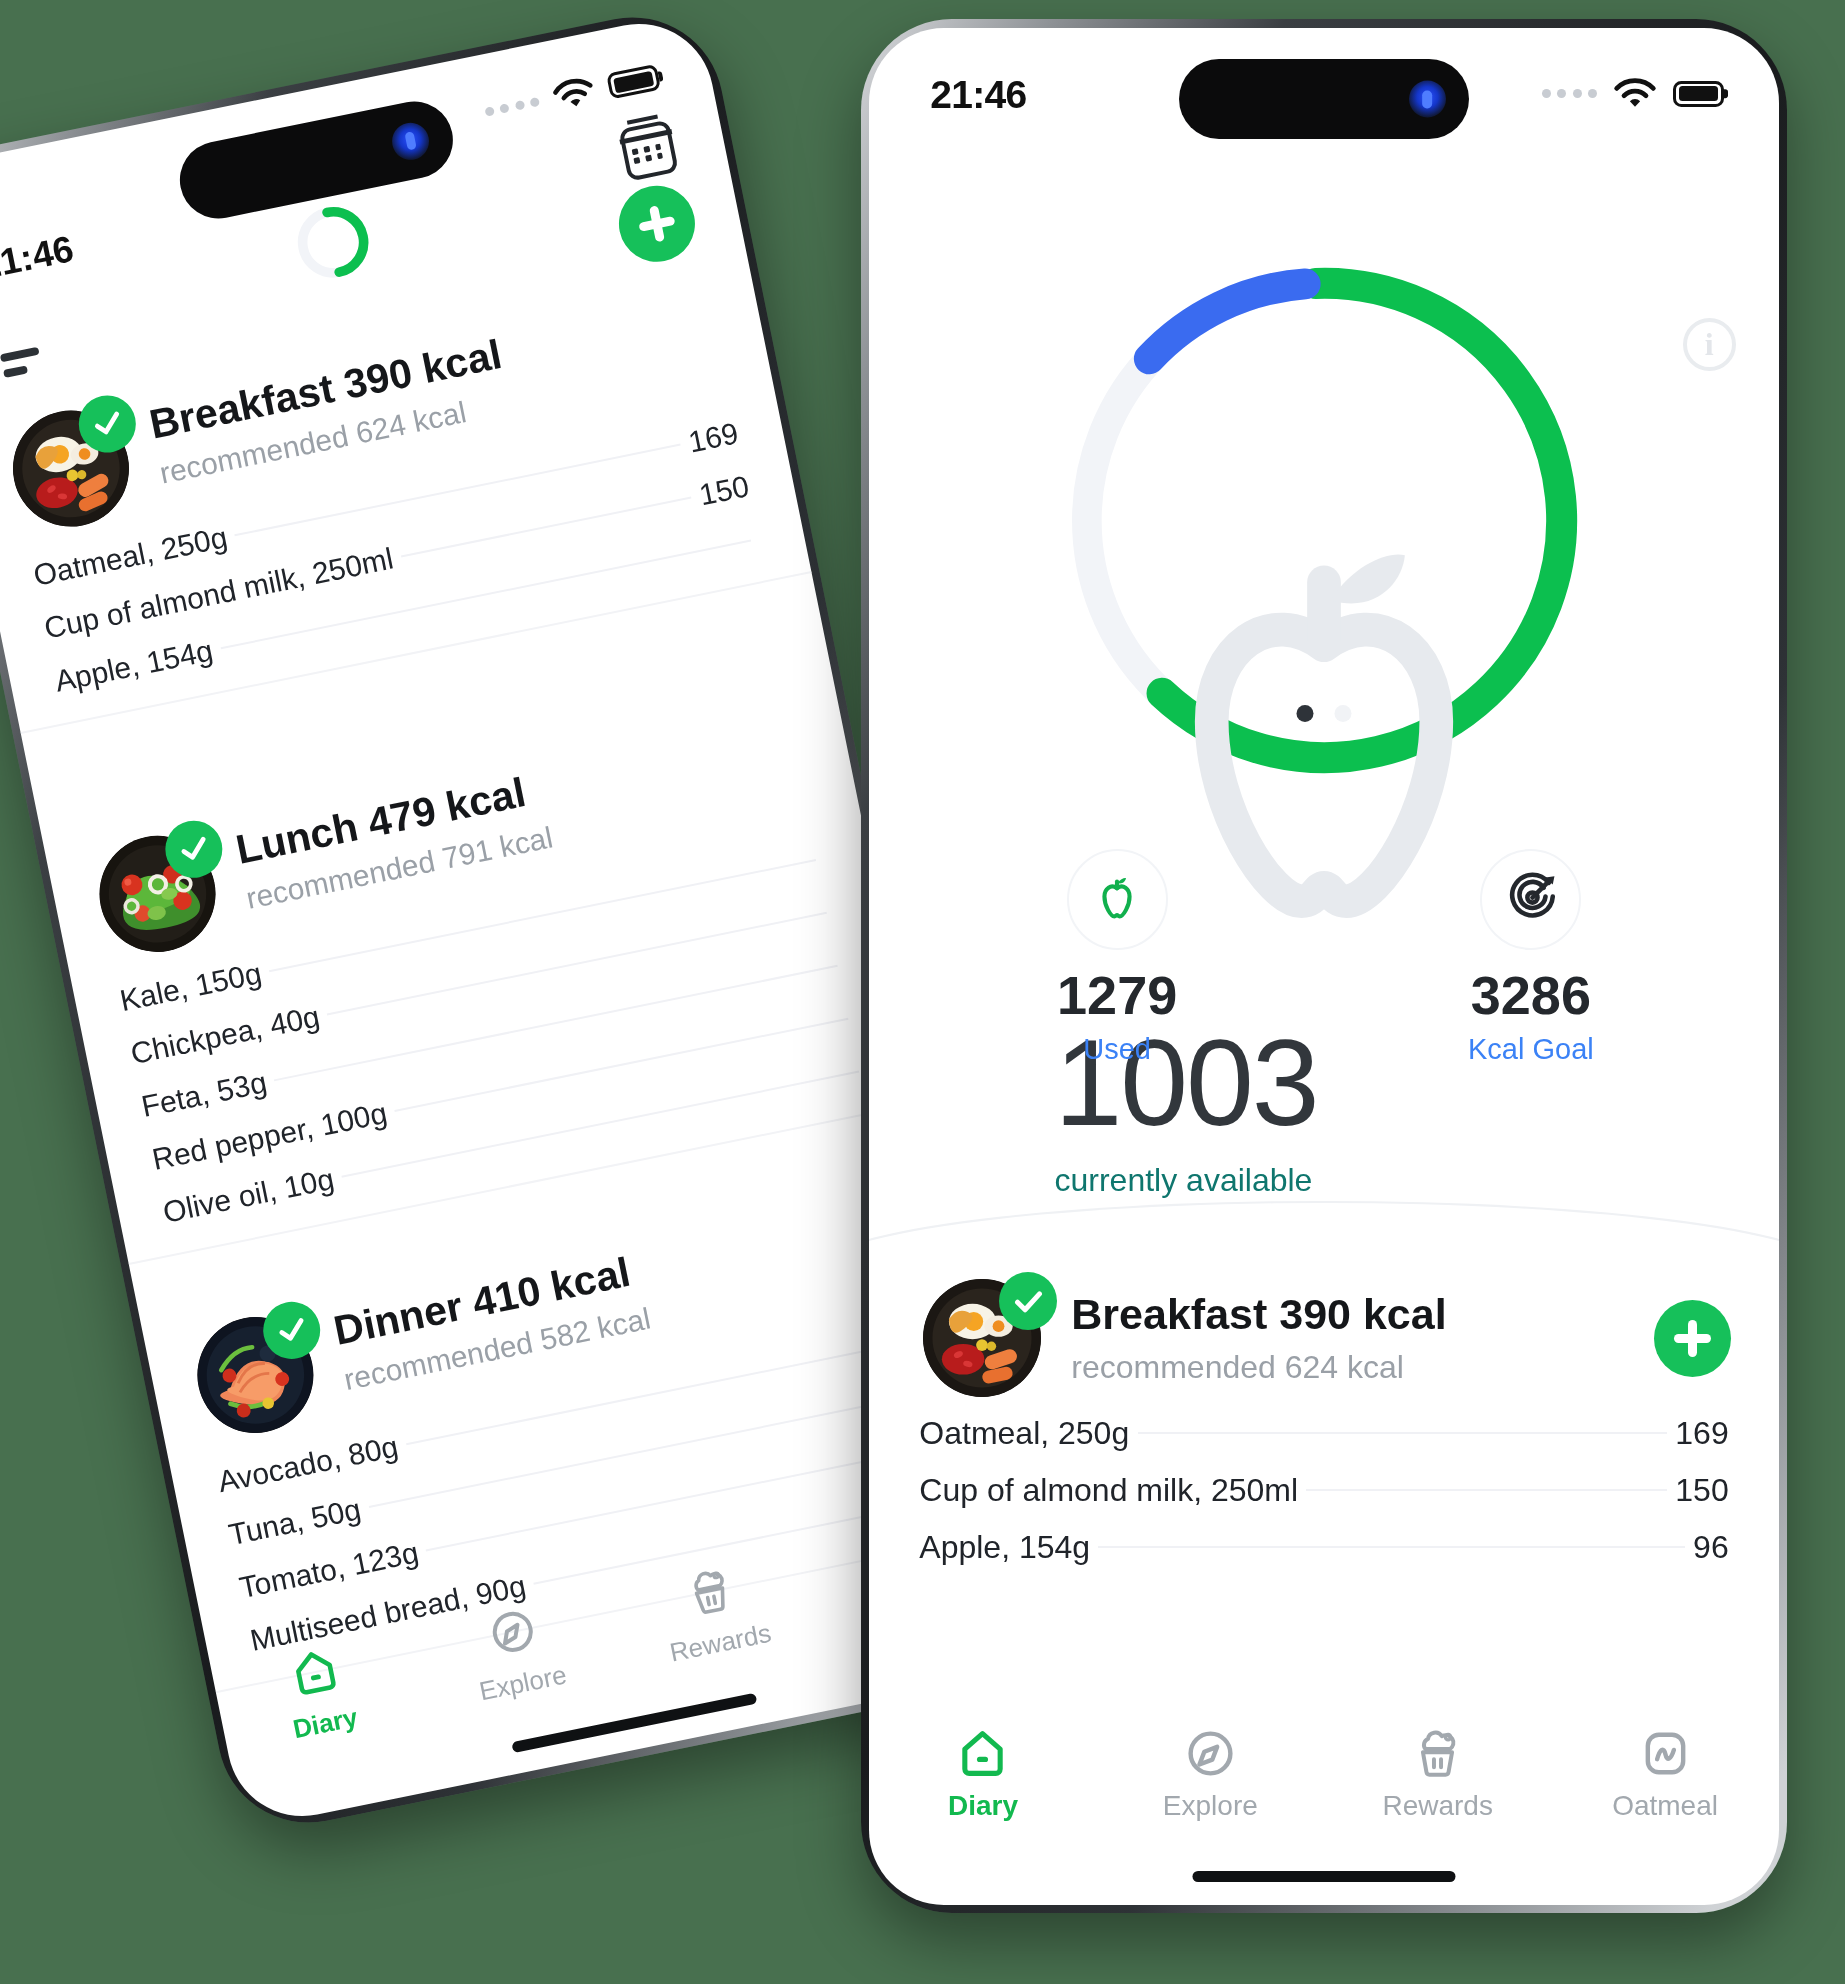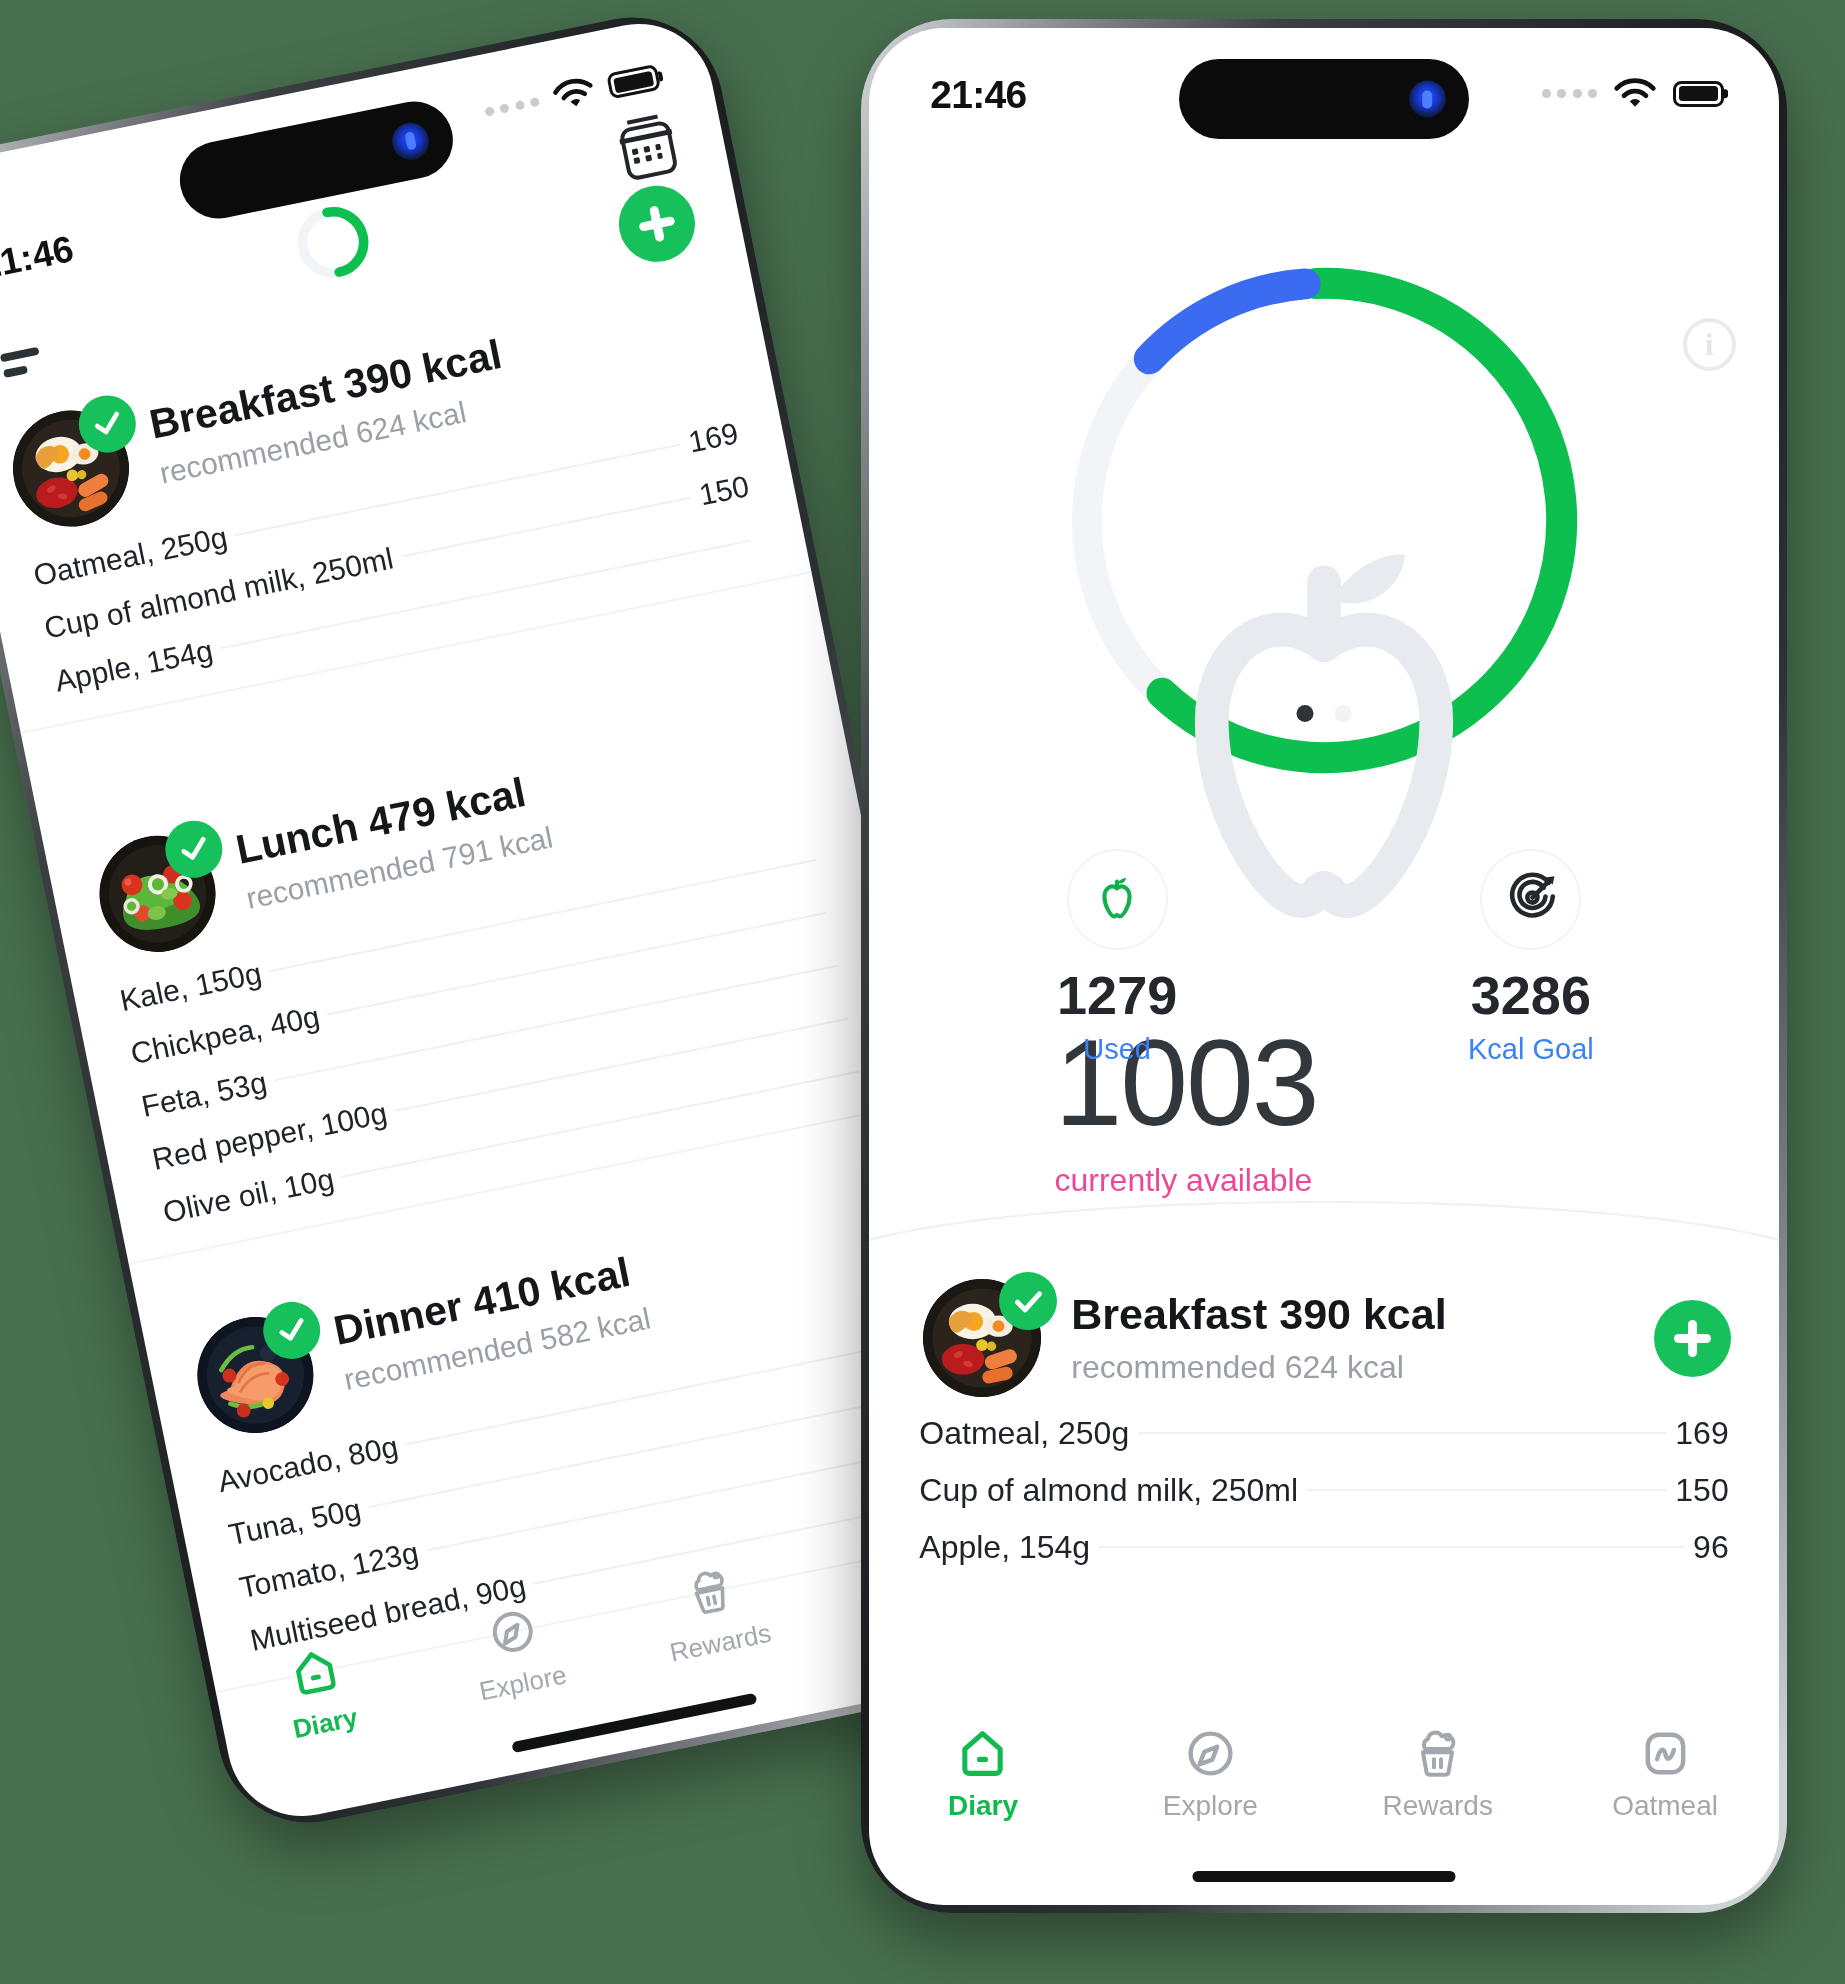--- a/index.html
+++ b/index.html
@@ -53,21 +53,21 @@
   
   .info-ico{position:absolute;right:43px;top:290px;width:53px;height:53px;border-radius:50%;border:4.1px solid #e9ecef;box-sizing:border-box;color:#e3e6ea;
     font-size:32px;font-weight:700;display:flex;align-items:center;justify-content:center;font-family:"Liberation Serif",serif;}
 
   
   .ring-wrap{position:absolute;left:50%;transform:translateX(-50%);top:223px;width:539px;height:539px;}
   .ring-wrap svg{width:100%;height:100%;display:block;}
   .ring-center{position:absolute;left:0;right:0;top:228px;}
   .apple-ico{width:66px;height:66px;margin:0 auto 4.1px;display:block;}
   .big-num{font-size:122px;font-weight:400;color:#32373c;letter-spacing:-2.1px;line-height:1;font-family:"Liberation Sans",sans-serif;}
-  .sub-txt{font-size:32px;color:#ec4899;margin-top:18px;font-family:"Liberation Sans",sans-serif;}
+  .sub-txt{font-size:32px;color:#0f766e;margin-top:18px;font-family:"Liberation Sans",sans-serif;}
   .pager{position:absolute;left:0;right:0;top:454px;display:flex;justify-content:center;gap:21px;}
   .pager i{width:17.3px;height:17.3px;border-radius:50%;background:#f1f3f6;display:block;}
   .pager i.on{background:#2e3339;}
 
   
   .stats{position:absolute;left:41px;right:41px;top:821px;display:flex;}
   .stat{flex:1;text-align:center;}
   .stat .bub{width:101px;height:101px;border-radius:50%;border:2.8px solid #f2f4f7;margin:0 auto 18px;display:flex;align-items:center;justify-content:center;box-sizing:border-box;}
   .stat .v{font-size:54px;font-weight:700;color:#24282d;line-height:1;font-family:"Liberation Sans",sans-serif;}
   .stat .l{font-size:29px;color:#3b82f6;margin-top:11px;font-family:"Liberation Sans",sans-serif;}

